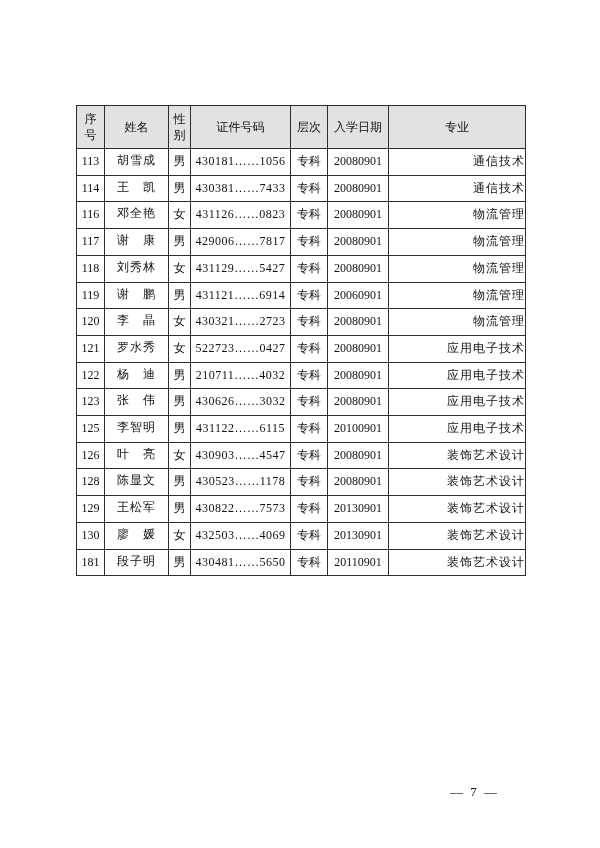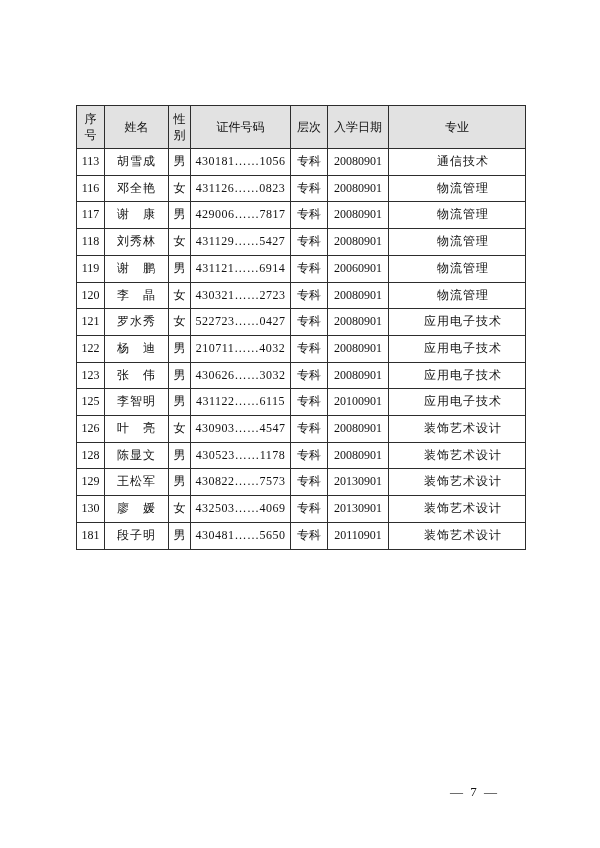--- a/index.html
+++ b/index.html
@@ -39,23 +39,23 @@
     background:var(--header-bg);
     line-height:16px;
     padding:0 4px;
     word-break:break-all;
   }
   .roster td{
     height:25.7px;
     line-height:25.7px;
     white-space:nowrap;
   }
-  .roster td.col-1{letter-spacing:1px;}
+  .roster td.col-1{letter-spacing:1px;font-family:Liberation Mono, monospace;}
   .roster td.col-3{letter-spacing:0.5px;}
-  .roster td.col-6{text-align:center;padding-left:12px;letter-spacing:1px;}
+  .roster td.col-6{text-align:right;padding-left:12px;letter-spacing:1px;}
   .page-number{
     position:absolute;
     left:450px;top:784px;
     font-size:13px;
     letter-spacing:2px;
     color:var(--text);
   }
 </style>
 </head>
 <body>
@@ -86,20 +86,29 @@
         <tr>
           <td class="col-0">113</td>
           <td class="col-1">胡雪成</td>
           <td class="col-2">男</td>
           <td class="col-3">430181……1056</td>
           <td class="col-4">专科</td>
           <td class="col-5">20080901</td>
           <td class="col-6">通信技术</td>
         </tr>
         <tr>
+          <td class="col-0">114</td>
+          <td class="col-1">王　凯</td>
+          <td class="col-2">男</td>
+          <td class="col-3">430381……7433</td>
+          <td class="col-4">专科</td>
+          <td class="col-5">20080901</td>
+          <td class="col-6">通信技术</td>
+        </tr>
+        <tr>
           <td class="col-0">116</td>
           <td class="col-1">邓全艳</td>
           <td class="col-2">女</td>
           <td class="col-3">431126……0823</td>
           <td class="col-4">专科</td>
           <td class="col-5">20080901</td>
           <td class="col-6">物流管理</td>
         </tr>
         <tr>
           <td class="col-0">117</td>

